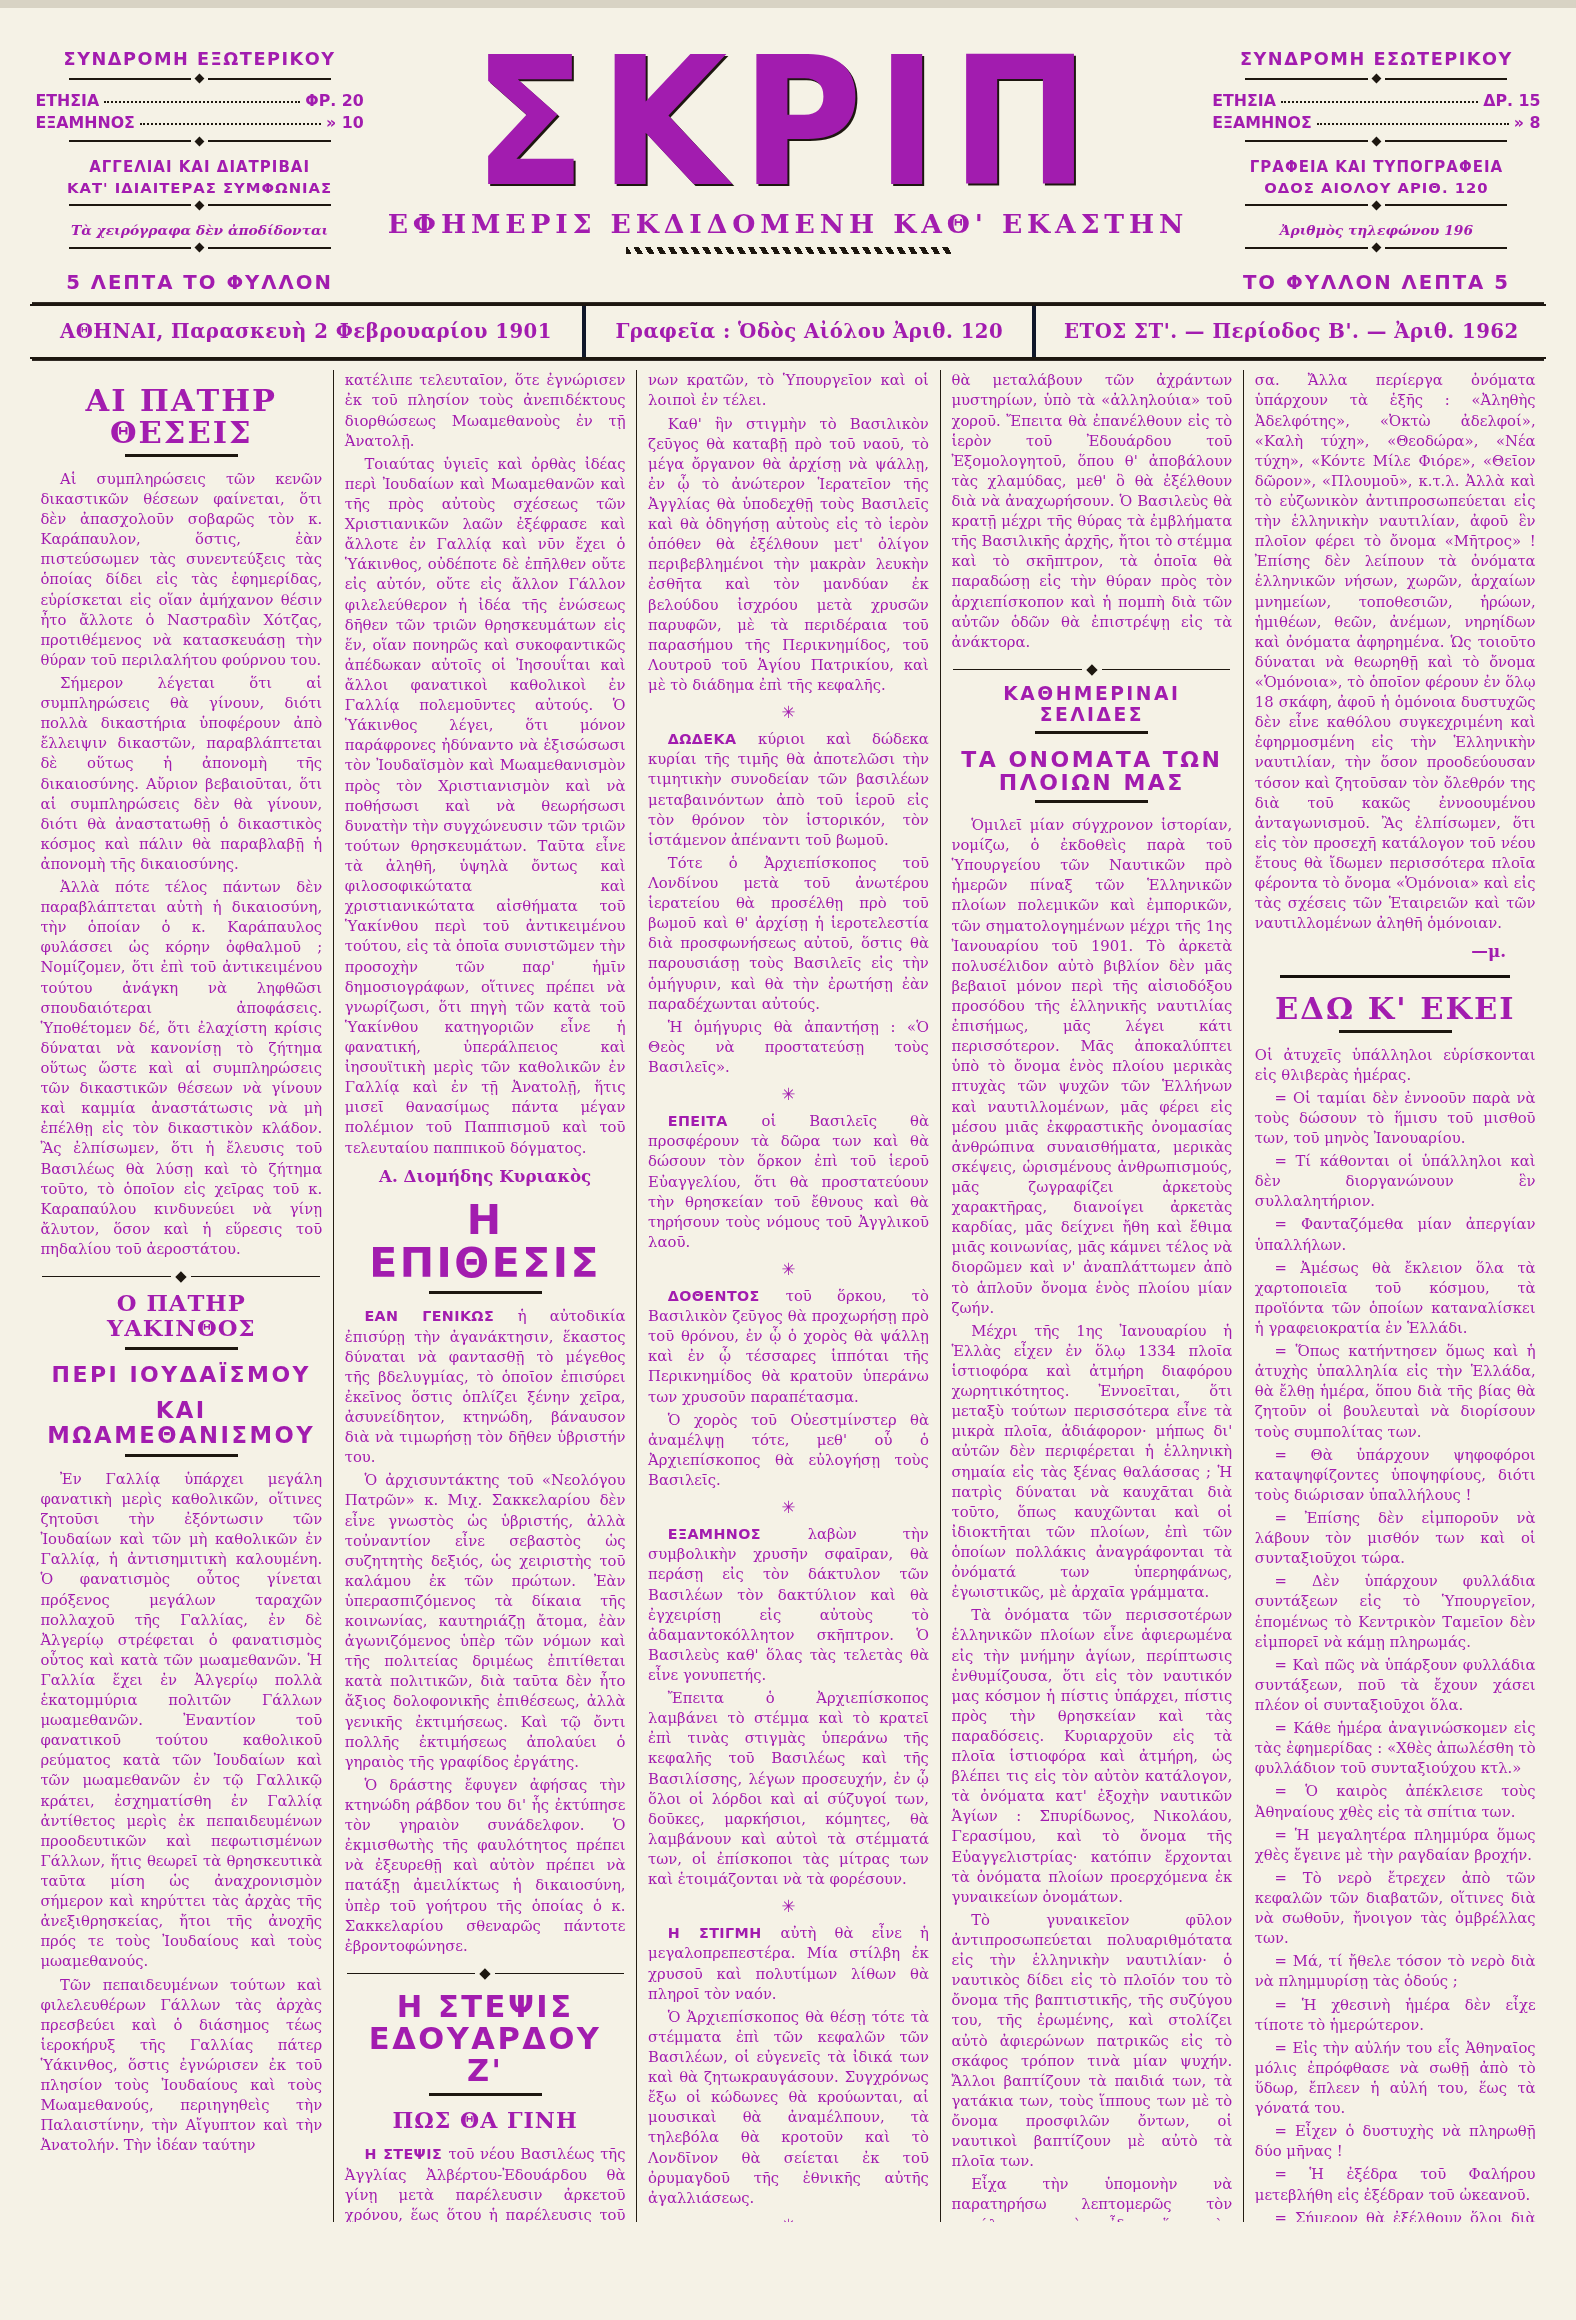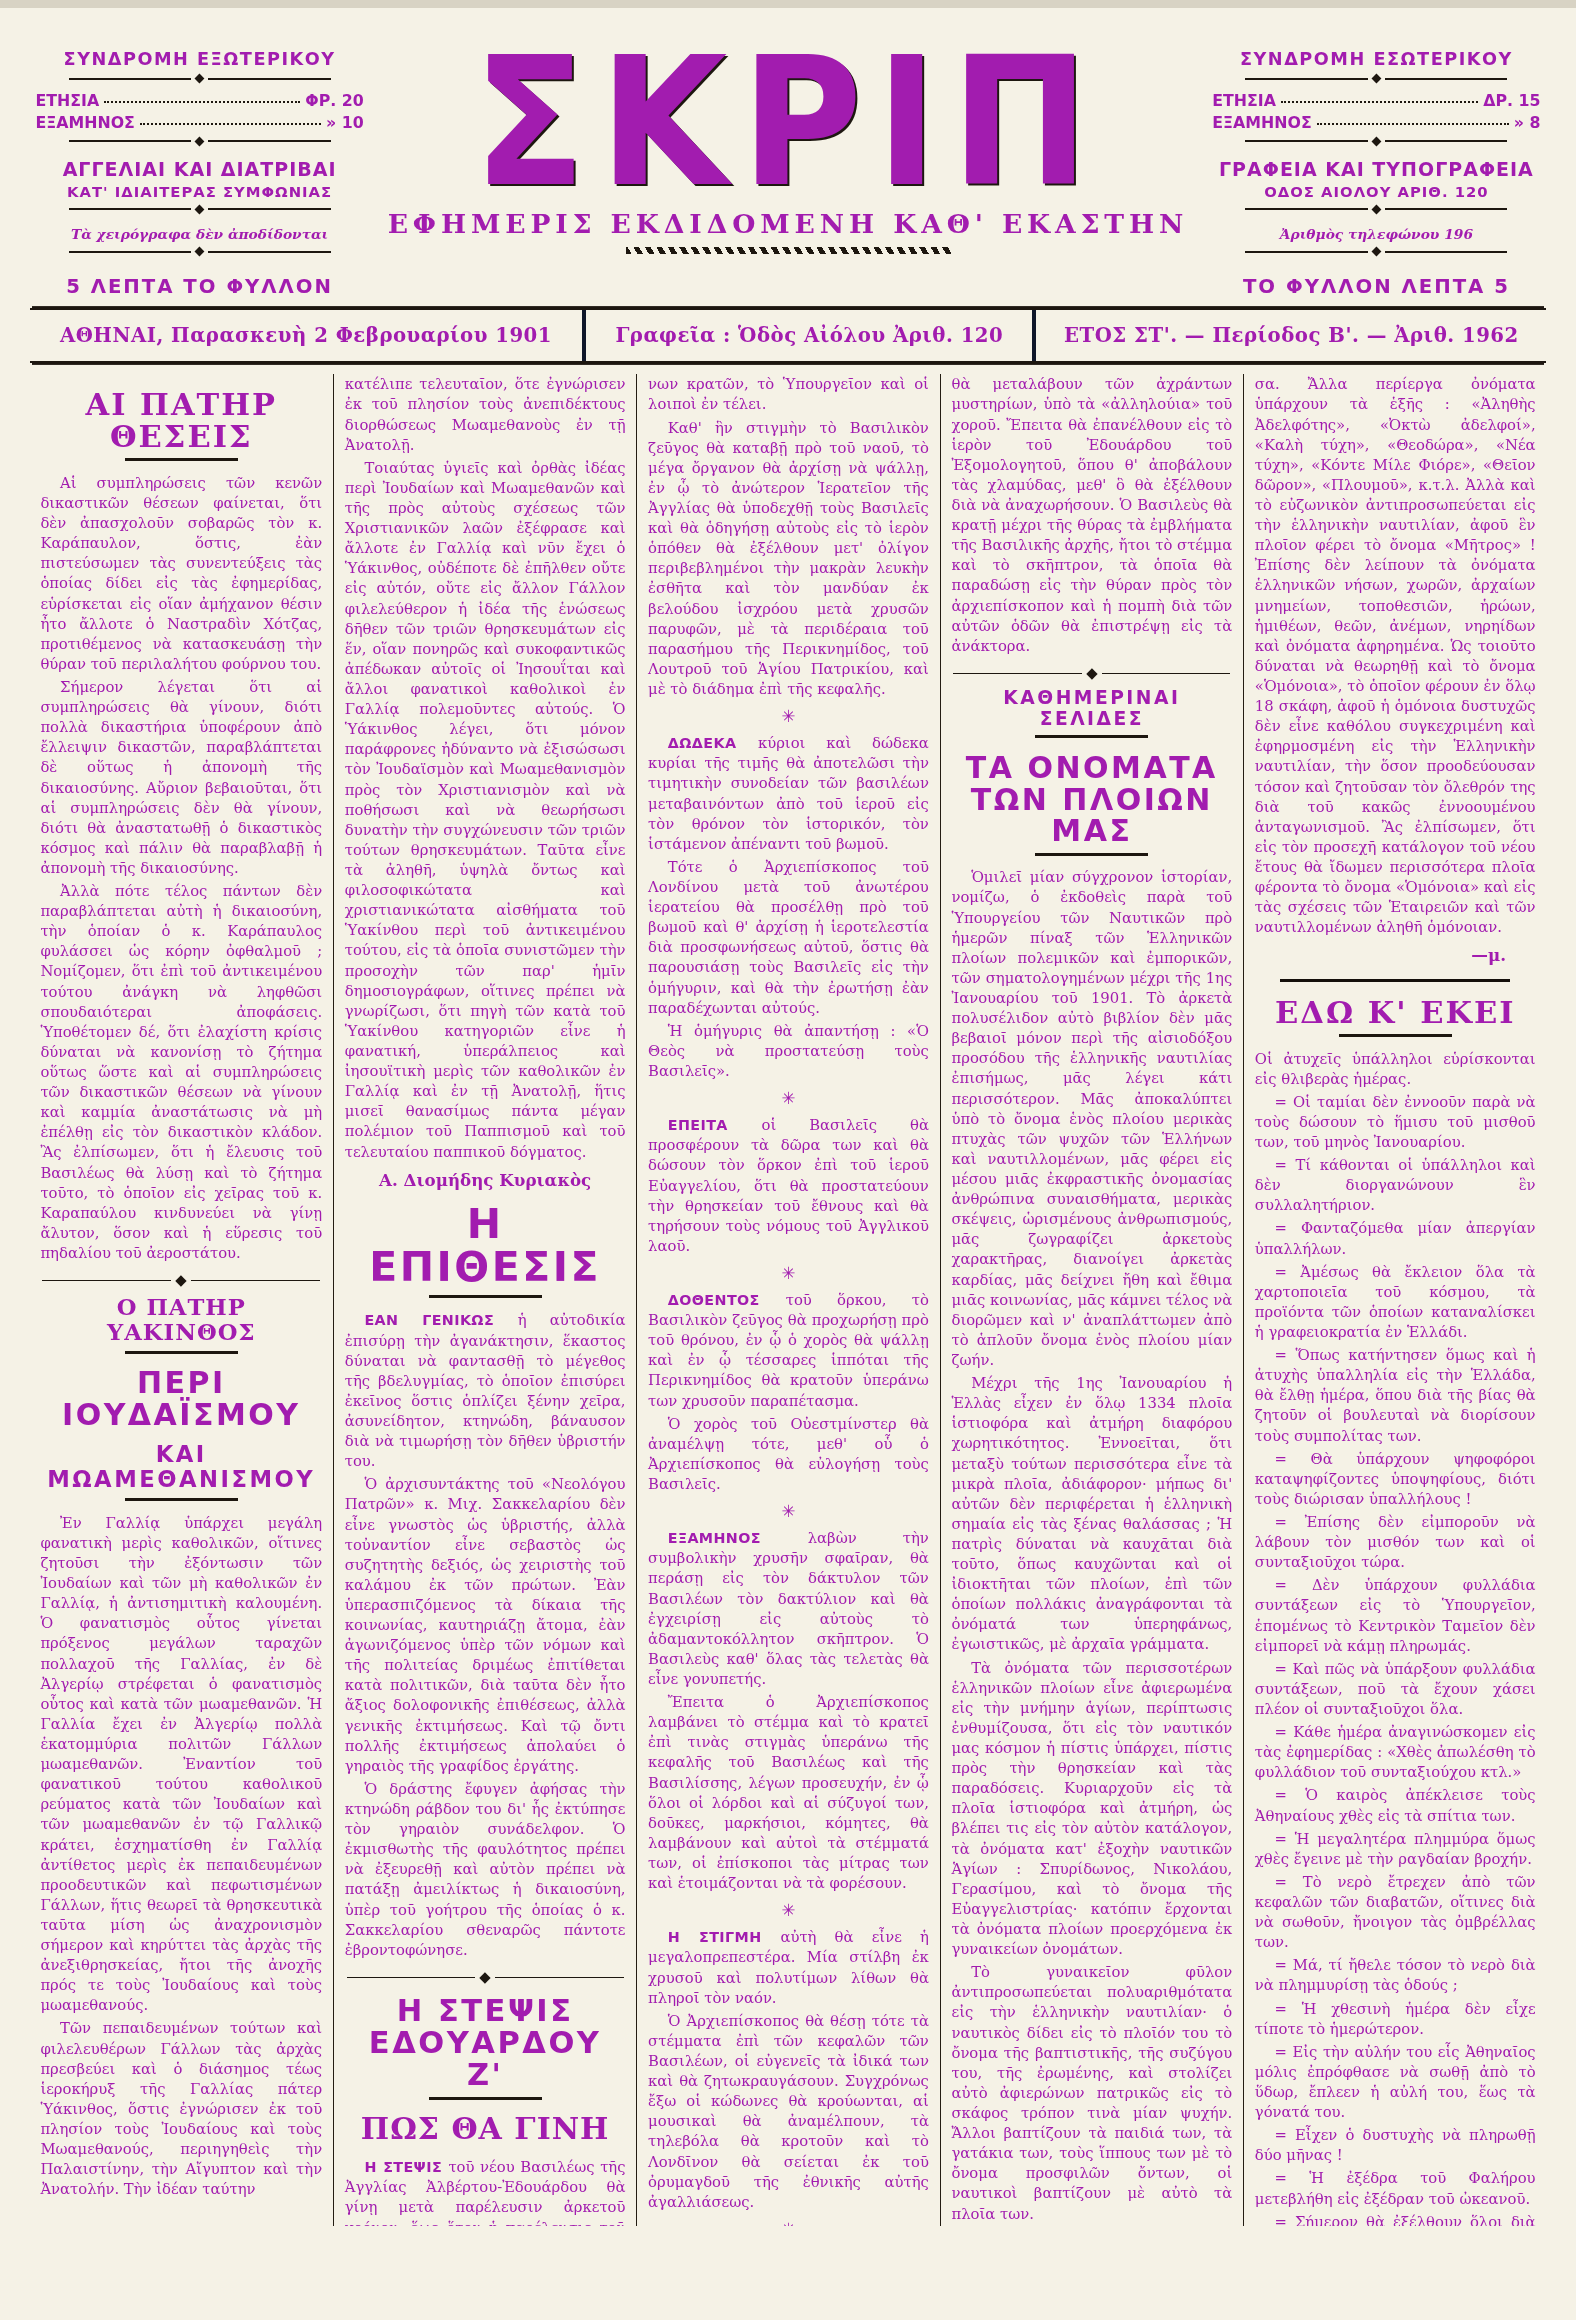--- a/index.html
+++ b/index.html
@@ -15,21 +15,21 @@
   }
   
   .masthead{display:grid;grid-template-columns:340px 1fr 340px;column-gap:13.8px;align-items:stretch;}
   .mast-side{text-align:center;font-size:14.8px;display:flex;flex-direction:column;justify-content:flex-start;padding-top:15.8px;}
   .mast-title{font-weight:bold;font-size:17.7px;letter-spacing:1.5px;font-family:"DejaVu Sans",sans-serif;}
   .orn{display:flex;align-items:center;margin:5.9px 39px;}
   .orn::before,.orn::after{content:"";flex:1;border-top:2px solid #1d1710;}
   .orn .diam{width:6.9px;height:6.9px;background:#1d1710;transform:rotate(45deg);margin:0 4.9px;}
   .sub-row{display:flex;align-items:baseline;font-weight:bold;font-size:15.8px;margin:3px 5.9px 0;font-family:"DejaVu Sans",sans-serif;}
   .sub-row .dots{flex:1;border-bottom:2px dotted #1d1710;margin:0 4.9px;transform:translateY(-3px);}
-  .mast-line-b{font-weight:bold;font-size:19px;letter-spacing:1px;margin-top:6.9px;font-family:"DejaVu Sans",sans-serif;}
+  .mast-line-b{font-weight:bold;font-size:15px;letter-spacing:1px;margin-top:6.9px;font-family:"DejaVu Sans",sans-serif;}
   .mast-line-s{font-weight:bold;font-size:14.8px;letter-spacing:1px;margin-top:3px;font-family:"DejaVu Sans",sans-serif;}
   .mast-note{font-weight:bold;font-size:13.8px;margin-top:7.9px;font-style:italic;}
   .mast-price{font-weight:bold;font-size:19.7px;letter-spacing:2px;margin-top:auto;padding-top:13.8px;font-family:"DejaVu Sans",sans-serif;}
   .mast-center{text-align:center;}
   .logo{
     font-family:"DejaVu Sans",sans-serif;font-weight:bold;
     font-size:165px;line-height:1.0;letter-spacing:13.8px;
     transform:scaleY(1.08);transform-origin:top center;
     text-shadow:2px 2px 0 #1d1710;
   }
@@ -53,21 +53,21 @@
   .col{width:20%;box-sizing:border-box;padding:0 10.8px;overflow:hidden;}
   .col+.col{border-left:1.5px solid #241d13;}
   .blk-p{font-size:14.8px;line-height:1.36;text-align:justify;text-indent:19.7px;margin:0 0 3px;}
   .v-cont{text-indent:0;}
   .lead{font-weight:bold;font-family:"DejaVu Sans",sans-serif;font-size:14.3px;letter-spacing:0.4px;}
   .blk-h1{font-weight:bold;text-align:center;font-size:30.5px;line-height:1.05;letter-spacing:2px;margin:13.8px 0 11.8px;}
   .blk-h2{font-weight:bold;text-align:center;font-size:22.7px;line-height:1.1;letter-spacing:1px;margin:3.9px 0 11.8px;}
   .blk-kicker{font-weight:bold;text-align:center;font-size:18.7px;letter-spacing:2.5px;margin:9.9px 0 7.9px;font-family:"DejaVu Sans",sans-serif;}
   .v-black{font-family:"DejaVu Sans",sans-serif;letter-spacing:2.5px;}
   .v-xl{font-size:41px;}
-  .v-md{font-size:30px;text-align:center;}
+  .v-md{font-size:22px;text-align:center;}
   .v-u::after{content:"";display:block;width:113px;border-top:3px solid #1d1710;margin:5.9px auto 0;}
   .blk-sig{font-weight:bold;text-align:center;font-size:16.7px;margin:7.9px 0 5.9px;}
   .v-right{text-align:right;padding-right:29.6px;}
   .blk-star{text-align:center;font-family:"DejaVu Sans",sans-serif;font-size:16.7px;margin:6.9px 0;}
   .blk-rule{display:flex;align-items:center;margin:13.8px 2px 9.9px;}
   .blk-rule::before,.blk-rule::after{content:"";flex:1;border-top:1.5px solid #1d1710;}
   .blk-rule .diam{width:7.9px;height:7.9px;background:#1d1710;transform:rotate(45deg);margin:0 5.9px;}
   .blk-secrule{border-top:3.9px solid #15100b;margin:13.8px 25.6px 7.9px;}
 </style>
 </head>

